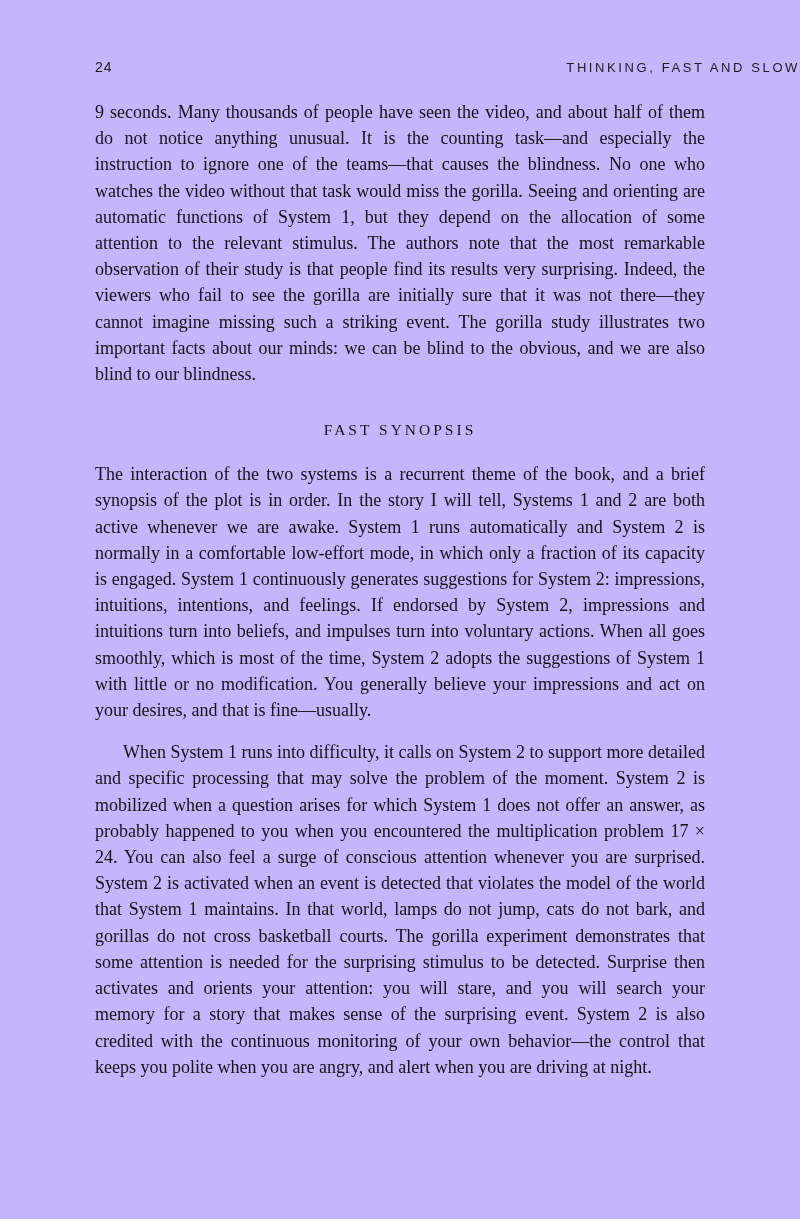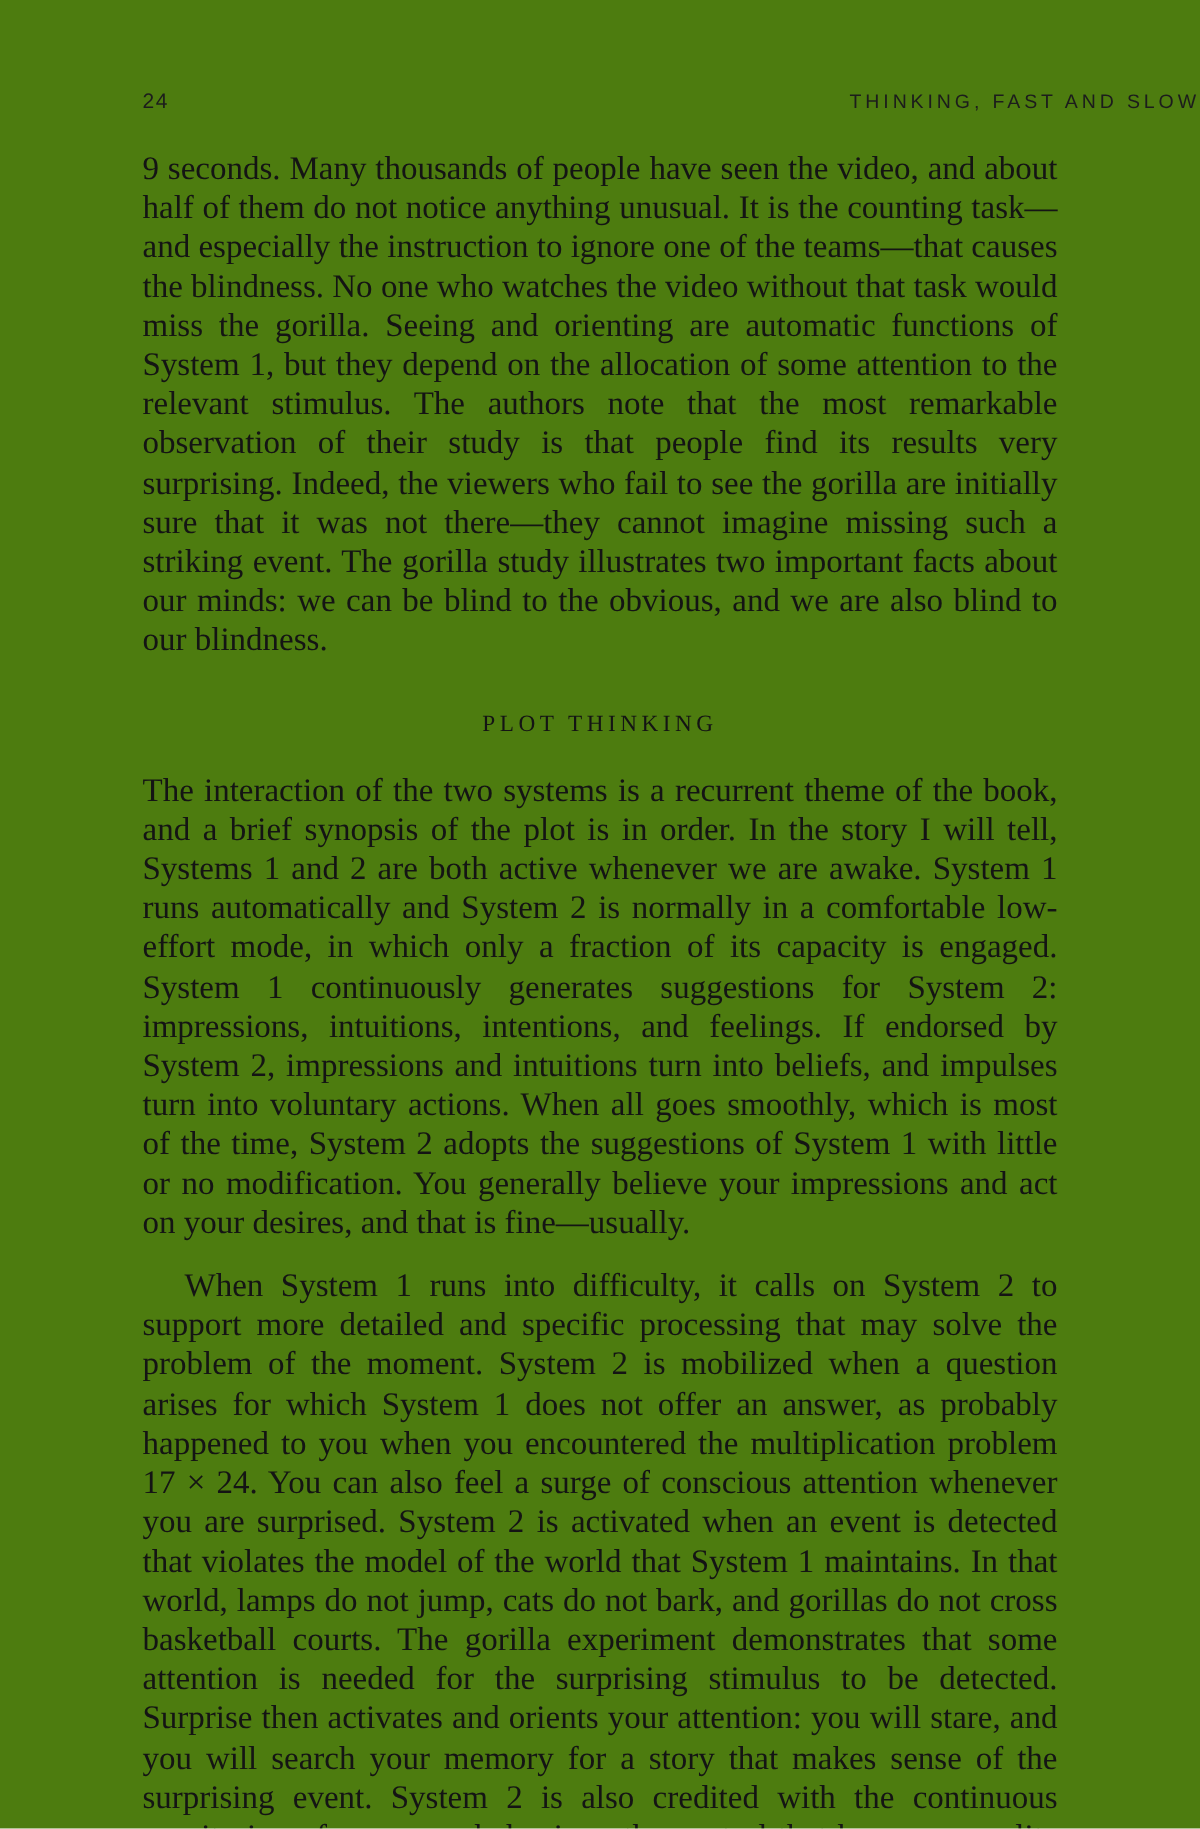--- a/index.html
+++ b/index.html
@@ -6,21 +6,21 @@
     html, body {
       margin: 0;
       padding: 0;
       background: #ffffff;
     }
     .page {
       position: relative;
       width: 800px;
       height: 1219px;
       margin: 0 auto;
-      background: #4d7c0f;
+      background: #c4b5fd;
       color: #151515;
       font-family: "Liberation Serif", "DejaVu Serif", serif;
       overflow: hidden;
     }
     .running-head {
       position: relative;
       height: 78px;
       font-family: "Liberation Sans", "DejaVu Sans", sans-serif;
     }
     .page-num {
@@ -41,21 +41,21 @@
       letter-spacing: 2.6px;
       color: #1c1c1c;
       white-space: nowrap;
     }
     .text-block {
       margin: 21px 95px 0 95px;
       width: 610px;
     }
     .para {
       margin: 0;
-      font-size: 22px;
+      font-size: 18px;
       line-height: 26.2px;
       text-align: justify;
       color: #141414;
     }
     .para.indent {
       text-indent: 28px;
       margin-top: 16px;
     }
     .section-heading {
       margin: 34px 0 22px 0;
@@ -74,20 +74,20 @@
 <div class="page">
 
   <div class="running-head">
     <span class="page-num">24</span>
     <span class="head-title">THINKING, FAST AND SLOW</span>
   </div>
 
   <div class="text-block">
     <p class="para">9 seconds. Many thousands of people have seen the video, and about half of them do not notice anything unusual. It is the counting task—and especially the instruction to ignore one of the teams—that causes the blindness. No one who watches the video without that task would miss the gorilla. Seeing and orienting are automatic functions of System 1, but they depend on the allocation of some attention to the relevant stimulus. The authors note that the most remarkable observation of their study is that people find its results very surprising. Indeed, the viewers who fail to see the gorilla are initially sure that it was not there—they cannot imagine missing such a striking event. The gorilla study illustrates two important facts about our minds: we can be blind to the obvious, and we are also blind to our blindness.</p>
 
-    <h2 class="section-heading">PLOT THINKING</h2>
+    <h2 class="section-heading">FAST SYNOPSIS</h2>
 
     <p class="para">The interaction of the two systems is a recurrent theme of the book, and a brief synopsis of the plot is in order. In the story I will tell, Systems 1 and 2 are both active whenever we are awake. System 1 runs automatically and System 2 is normally in a comfortable low-effort mode, in which only a fraction of its capacity is engaged. System 1 continuously generates suggestions for System 2: impressions, intuitions, intentions, and feelings. If endorsed by System 2, impressions and intuitions turn into beliefs, and impulses turn into voluntary actions. When all goes smoothly, which is most of the time, System 2 adopts the suggestions of System 1 with little or no modification. You generally believe your impressions and act on your desires, and that is fine—usually.</p>
 
     <p class="para indent">When System 1 runs into difficulty, it calls on System 2 to support more detailed and specific processing that may solve the problem of the moment. System 2 is mobilized when a question arises for which System 1 does not offer an answer, as probably happened to you when you encountered the multiplication problem 17 × 24. You can also feel a surge of conscious attention whenever you are surprised. System 2 is activated when an event is detected that violates the model of the world that System 1 maintains. In that world, lamps do not jump, cats do not bark, and gorillas do not cross basketball courts. The gorilla experiment demonstrates that some attention is needed for the surprising stimulus to be detected. Surprise then activates and orients your attention: you will stare, and you will search your memory for a story that makes sense of the surprising event. System 2 is also credited with the continuous monitoring of your own behavior—the control that keeps you polite when you are angry, and alert when you are driving at night.</p>
   </div>
 
 </div>
 
 </body></html>

